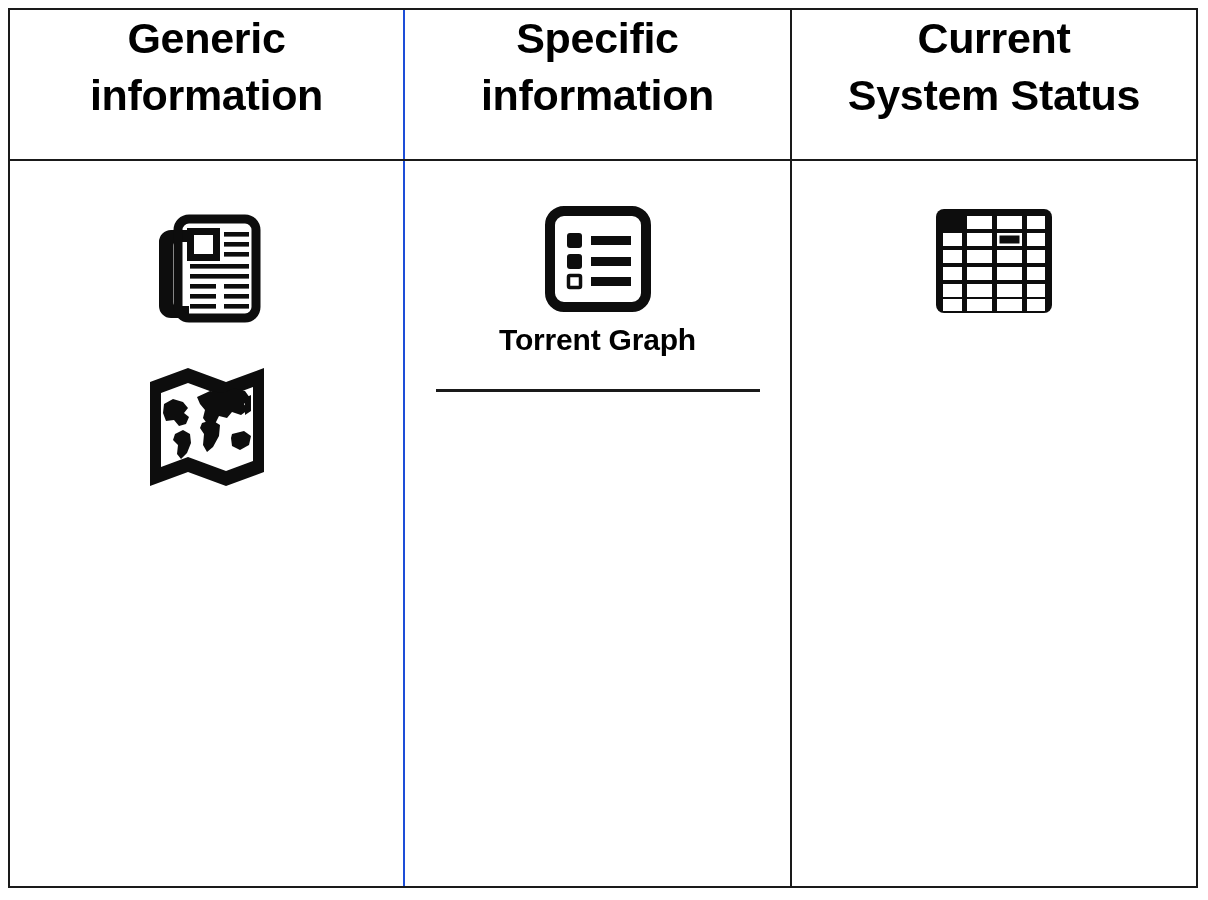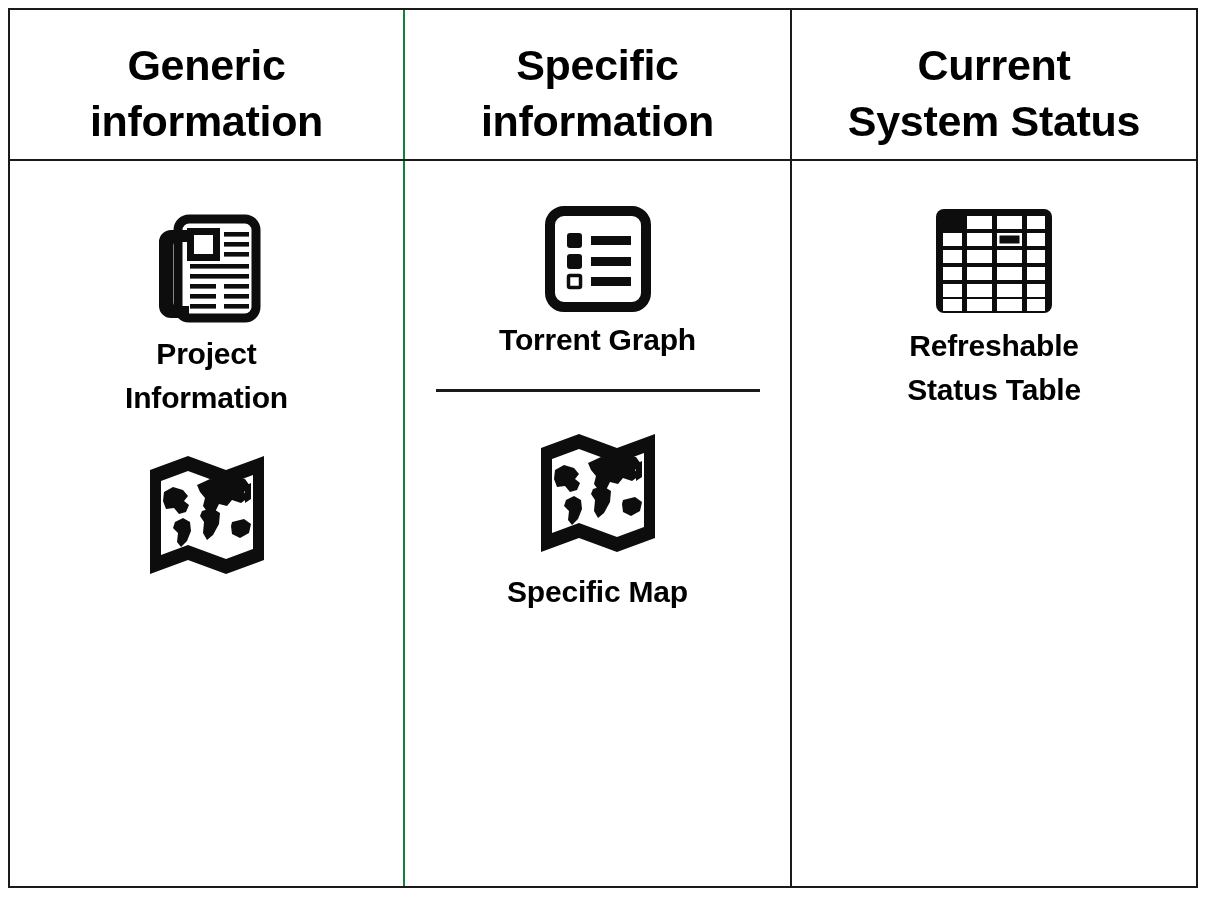--- a/index.html
+++ b/index.html
@@ -31,25 +31,25 @@
 
   
   .header-row {
     display: flex;
     height: 149px;
     flex: 0 0 149px;
     border-bottom: 2px solid #1a1a1a;
   }
   .header-cell {
     display: flex;
-    align-items: flex-end;
+    align-items: flex-start;
     justify-content: center;
     text-align: center;
     box-sizing: border-box;
-    padding: 9px 10px;
+    padding: 0 10px;
   }
   .header-cell .htext {
     font-size: 43px;
     font-weight: bold;
     line-height: 1.32;
     letter-spacing: -0.3px;
     white-space: pre-line;
   }
 
   
@@ -60,21 +60,21 @@
   }
   .body-cell {
     box-sizing: border-box;
     display: flex;
     flex-direction: column;
     align-items: center;
   }
 
   .col-1 { flex: 0 0 393px; width: 393px; }
   .col-2 { flex: 0 0 389px; width: 389px;
-           border-left: 2px solid #15803d;
+           border-left: 2px solid #1d4ed8;
            border-right: 2px solid #1a1a1a; }
   .col-3 { flex: 1 1 auto; }
 
   
   .item {
     display: flex;
     flex-direction: column;
     align-items: center;
     width: 100%;
   }
@@ -152,22 +152,20 @@
             <rect x="49" y="74" width="59" height="4.6" fill="#0d0d0d"></rect>
 
             <rect x="49" y="84" width="26" height="4.6" fill="#0d0d0d"></rect>
             <rect x="83" y="84" width="25" height="4.6" fill="#0d0d0d"></rect>
             <rect x="49" y="94" width="26" height="4.6" fill="#0d0d0d"></rect>
             <rect x="83" y="94" width="25" height="4.6" fill="#0d0d0d"></rect>
             <rect x="49" y="104" width="26" height="4.6" fill="#0d0d0d"></rect>
             <rect x="83" y="104" width="25" height="4.6" fill="#0d0d0d"></rect>
           </svg>
         </div>
-        <div class="item-label">Project
-Information</div>
       </div>
 
       <div class="sp-3"></div>
 
       <div class="item">
         <div class="item-icon">
           <svg width="126" height="134" viewBox="0 0 126 134" aria-hidden="true">
             <g fill="#0d0d0d">
 
               <path d="M6 22 L44 8 L82 22 L120 8 V112 L82 126 L44 112 L6 126 Z"></path>
@@ -213,40 +211,20 @@
         <div class="item-label">Torrent Graph</div>
       </div>
 
       <div class="sp-5"></div>
       <div class="divider"></div>
       <div class="sp-6"></div>
 
 
       <div class="sp-7"></div>
 
-      <div class="item">
-        <div class="item-icon">
-          <svg width="126" height="134" viewBox="0 0 126 134" aria-hidden="true">
-            <g fill="#0d0d0d">
-              <path d="M6 22 L44 8 L82 22 L120 8 V112 L82 126 L44 112 L6 126 Z"></path>
-            </g>
-            <path d="M17 33 L44 23 L82 37 L109 27 V101 L82 111 L44 97 L17 107 Z" fill="#ffffff"></path>
-            <g fill="#0d0d0d">
-              <path d="M20 44 l9 -5 l10 3 l5 6 l-4 5 l5 4 l-3 7 l-7 2 l-5 -6 l-8 1 l-3 -8 z"></path>
-              <path d="M31 74 l8 -4 l7 4 l1 9 l-4 10 l-6 6 l-4 -5 l1 -9 l-5 -5 z"></path>
-              <path d="M53 37 l13 -6 l14 2 l9 -5 l12 3 l5 7 l-6 6 l4 6 l-7 5 l-9 -3 l-5 6 l-8 -2 l-4 8 l-7 1 l-5 -7 l2 -8 l-5 -6 z"></path>
-              <path d="M58 63 l10 -3 l8 5 l-1 11 l-6 11 l-6 5 l-4 -7 l1 -11 l-4 -6 z"></path>
-              <path d="M88 74 l12 -3 l7 5 l-2 9 l-9 5 l-8 -4 l-1 -8 z"></path>
-              <path d="M101 38 l6 -3 v16 l-6 4 z"></path>
-            </g>
-          </svg>
-        </div>
-        <div class="sp-4"></div>
-        <div class="item-label">Specific Map</div>
-      </div>
     </div>
 
     <div class="body-cell col-3">
       <div class="sp-1"></div>
 
       <div class="item">
         <div class="item-icon">
           <svg width="134" height="124" viewBox="0 0 134 124" aria-hidden="true">
 
             <rect x="9" y="9" width="116" height="104" rx="8" ry="8" fill="#0d0d0d"></rect>
@@ -279,19 +257,17 @@
 
               <rect x="16" y="99" width="19" height="12"></rect>
               <rect x="40" y="99" width="25" height="12"></rect>
               <rect x="70" y="99" width="25" height="12"></rect>
               <rect x="100" y="99" width="18" height="12"></rect>
             </g>
 
             <rect x="72.5" y="35.5" width="20" height="8" fill="#0d0d0d"></rect>
           </svg>
         </div>
-        <div class="item-label">Refreshable
-Status Table</div>
       </div>
     </div>
 
   </div>
 </div>
 
 </body></html>

